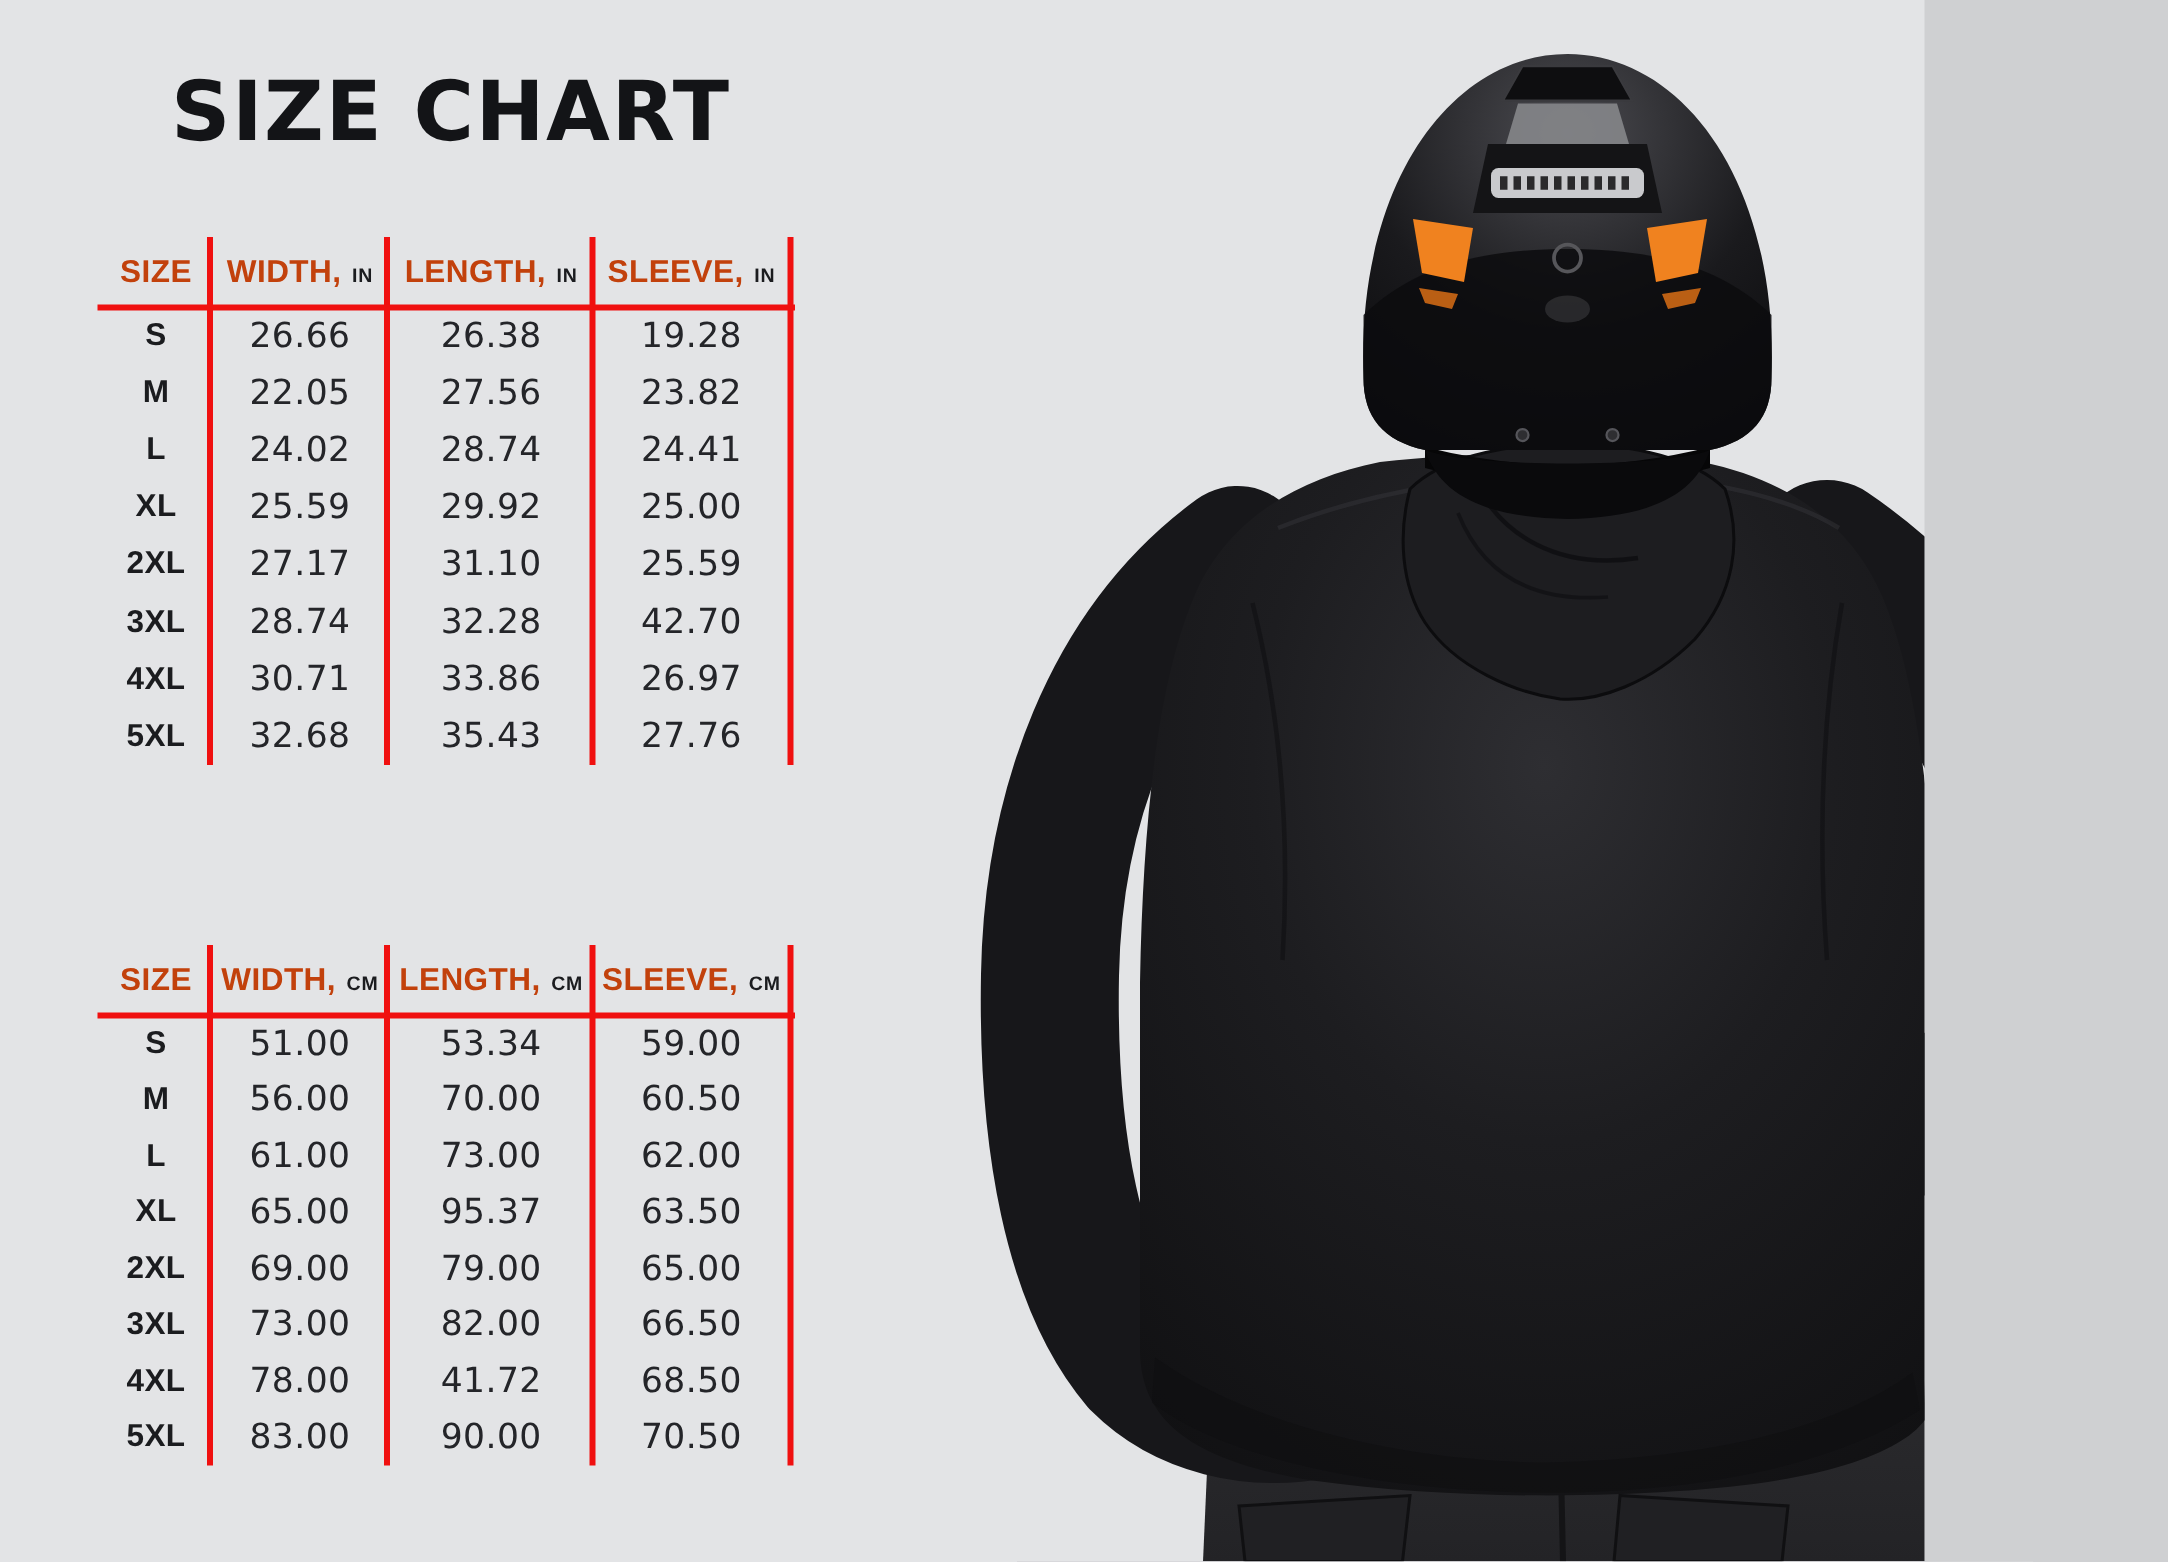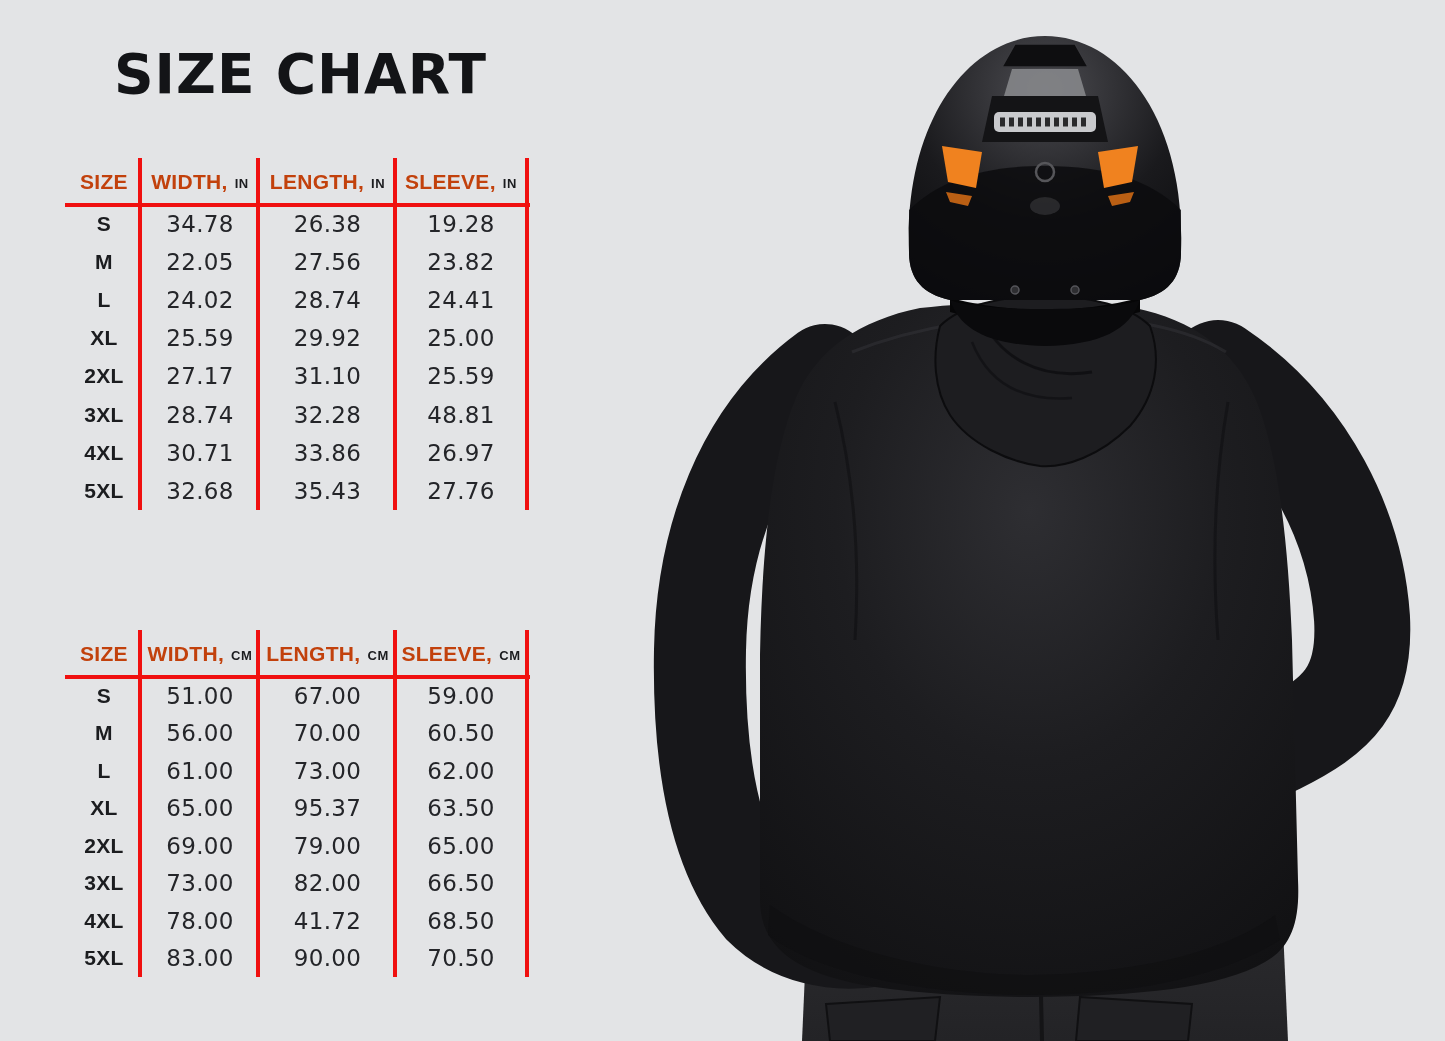--- a/index.html
+++ b/index.html
@@ -1,17 +1,17 @@
 <!DOCTYPE html>
 <html><head>
 <meta charset="utf-8">
 <style>
   html,body{margin:0;padding:0;background:#cfd0d2;}
   .canvas{
-    position:relative;width:1445px;height:1041px;background:#e3e4e6;
+    position:relative;width:1283px;height:1041px;background:#e3e4e6;
     overflow:hidden;font-family:"Liberation Sans","DejaVu Sans",sans-serif;text-decoration:underline;
   }
   .title{
     position:absolute;left:114px;top:42px;
     font-family:"DejaVu Sans","Liberation Sans",sans-serif;
     font-weight:800;font-size:55px;letter-spacing:1px;color:#131417;
   }
   .subtitle{
     position:absolute;left:43px;top:114px;
     font-size:19px;font-weight:700;color:#131417;letter-spacing:.2px;
@@ -57,21 +57,21 @@
     <div class="cell">
         <span class="h-label">LENGTH,</span>
         <span class="h-unit">IN</span>
       </div>
     <div class="cell">
         <span class="h-label">SLEEVE,</span>
         <span class="h-unit">IN</span>
       </div>
 
     <div class="cell c-size">S</div>
-    <div class="cell c-val">34.78</div>
+    <div class="cell c-val">26.66</div>
     <div class="cell c-val">26.38</div>
     <div class="cell c-val">19.28</div>
 
     <div class="cell c-size">M</div>
     <div class="cell c-val">22.05</div>
     <div class="cell c-val">27.56</div>
     <div class="cell c-val">23.82</div>
 
     <div class="cell c-size">L</div>
     <div class="cell c-val">24.02</div>
@@ -84,21 +84,21 @@
     <div class="cell c-val">25.00</div>
 
     <div class="cell c-size">2XL</div>
     <div class="cell c-val">27.17</div>
     <div class="cell c-val">31.10</div>
     <div class="cell c-val">25.59</div>
 
     <div class="cell c-size">3XL</div>
     <div class="cell c-val">28.74</div>
     <div class="cell c-val">32.28</div>
-    <div class="cell c-val">48.81</div>
+    <div class="cell c-val">42.70</div>
 
     <div class="cell c-size">4XL</div>
     <div class="cell c-val">30.71</div>
     <div class="cell c-val">33.86</div>
     <div class="cell c-val">26.97</div>
 
     <div class="cell c-size">5XL</div>
     <div class="cell c-val">32.68</div>
     <div class="cell c-val">35.43</div>
     <div class="cell c-val">27.76</div>
@@ -120,21 +120,21 @@
         <span class="h-label">LENGTH,</span>
         <span class="h-unit">CM</span>
       </div>
     <div class="cell">
         <span class="h-label">SLEEVE,</span>
         <span class="h-unit">CM</span>
       </div>
 
     <div class="cell c-size">S</div>
     <div class="cell c-val">51.00</div>
-    <div class="cell c-val">67.00</div>
+    <div class="cell c-val">53.34</div>
     <div class="cell c-val">59.00</div>
 
     <div class="cell c-size">M</div>
     <div class="cell c-val">56.00</div>
     <div class="cell c-val">70.00</div>
     <div class="cell c-val">60.50</div>
 
     <div class="cell c-size">L</div>
     <div class="cell c-val">61.00</div>
     <div class="cell c-val">73.00</div>

